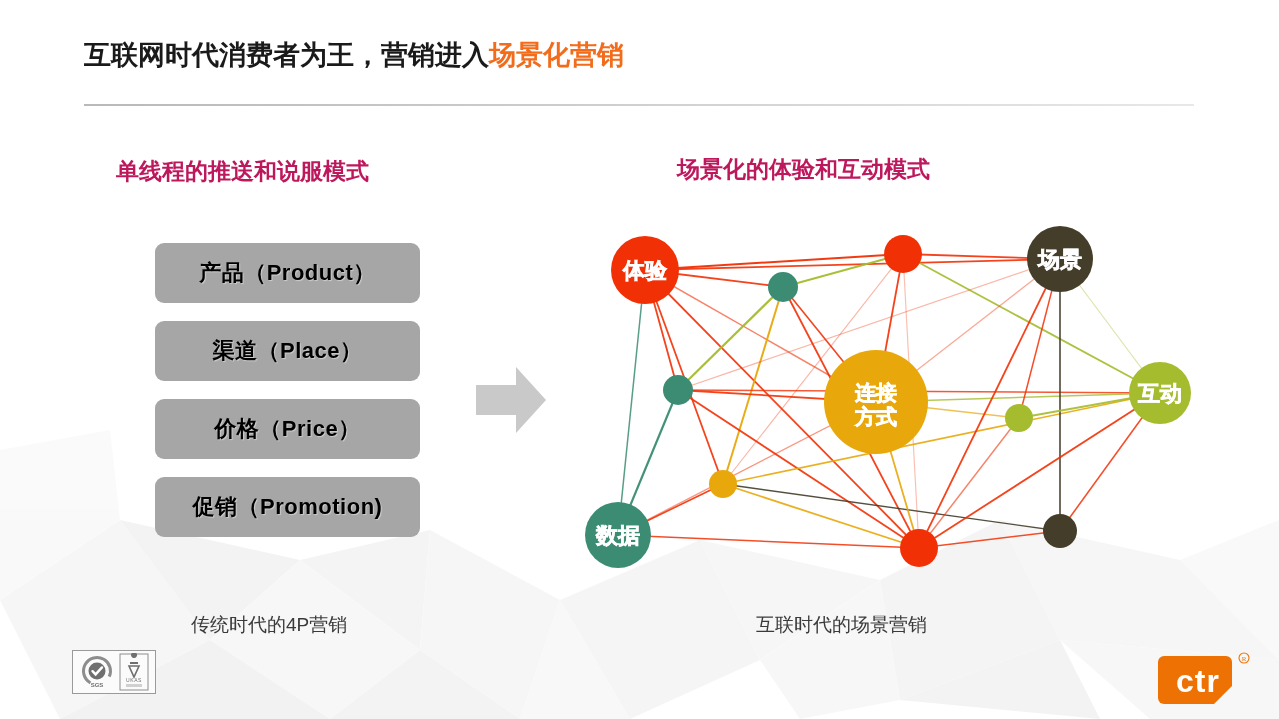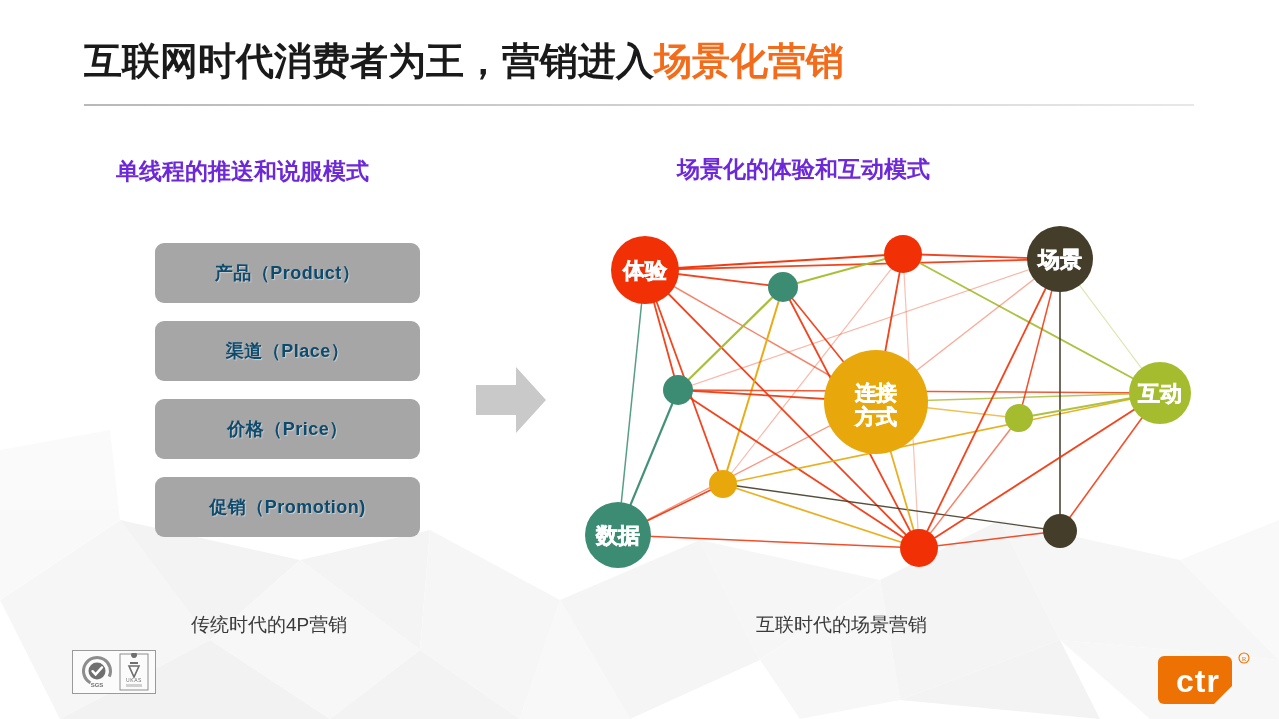--- a/index.html
+++ b/index.html
@@ -9,43 +9,43 @@
     background:#ffffff;
     position:relative;
   }
   #bg-poly { position:absolute; inset:0; z-index:0; }
 
   .slide { position:absolute; inset:0; z-index:1; }
 
   
   #title-block { position:absolute; left:84px; top:40px; width:1110px; }
   #slide-title {
-    font-size:38px; font-weight:bold; color:#1a1a1a;
+    font-size:27px; font-weight:bold; color:#1a1a1a;
     letter-spacing:0px; line-height:1.15; white-space:nowrap;
   }
   #slide-title .accent { color:#F26C1B; }
   #title-rule {
     position:absolute; left:0; top:64px; width:1110px; height:2px;
     background:linear-gradient(to right,#b9b9b9,#d9d9d9 70%,#e8e8e8);
   }
 
   
   .col-heading {
-    position:absolute; font-size:23px; font-weight:bold; color:#6d28d9;
+    position:absolute; font-size:23px; font-weight:bold; color:#be185d;
     white-space:nowrap;
   }
   #left-heading  { left:116px; top:156px; }
   #right-heading { left:677px; top:154px; }
 
   
   #pill-list { position:absolute; left:155px; top:243px; width:265px; }
   .pill {
     width:265px; height:60px; border-radius:9px; background:#a6a6a6;
     margin-bottom:18px; display:flex; align-items:center; justify-content:center;
-    color:#0c4a6e; font-size:18px; font-weight:bold; letter-spacing:.5px;
+    color:#000000; font-size:22px; font-weight:bold; letter-spacing:.5px;
     text-shadow:1px 1px 1px rgba(255,255,255,.45);
   }
 
   
   #flow-arrow { position:absolute; left:476px; top:367px; }
 
   
   #network { position:absolute; left:560px; top:210px; }
 
   

